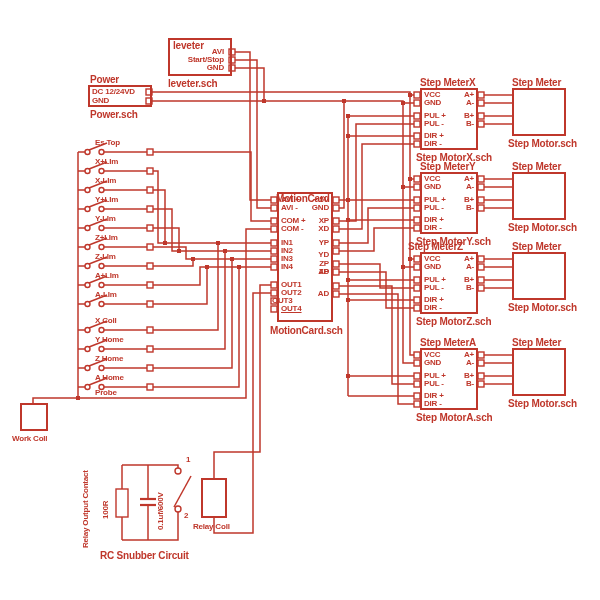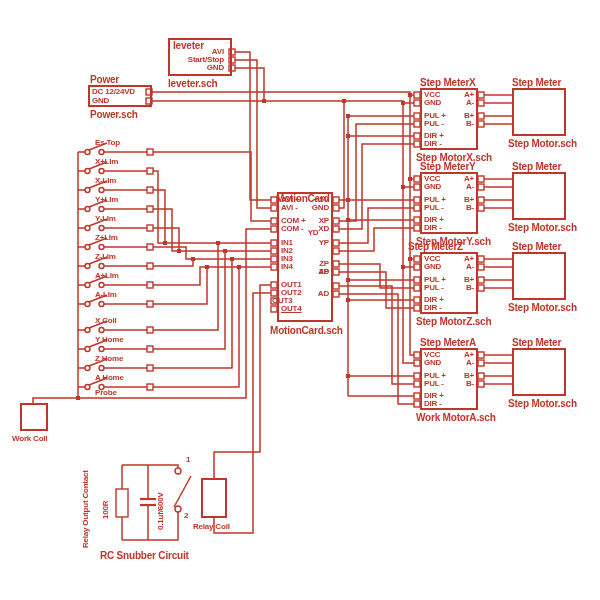--- a/index.html
+++ b/index.html
@@ -353,21 +353,21 @@
 <div class="t t8" style="left:281px;top:263px;">IN4</div>
 <div class="t t8" style="left:281px;top:281px;">OUT1</div>
 <div class="t t8" style="left:281px;top:289px;">OUT2</div>
 <div class="t t8" style="left:272px;top:297px;text-align:right;">OUT3</div>
 <div class="t t8" style="left:281px;top:305px;text-decoration:underline;">OUT4</div>
 <div class="t t8 tr" style="left:297px;width:32px;top:196px;">+ 5V</div>
 <div class="t t8 tr" style="left:297px;width:32px;top:204px;">GND</div>
 <div class="t t8 tr" style="left:297px;width:32px;top:217px;">XP</div>
 <div class="t t8 tr" style="left:297px;width:32px;top:225px;">XD</div>
 <div class="t t8 tr" style="left:297px;width:32px;top:239px;">YP</div>
-<div class="t t8 tr" style="left:297px;width:32px;top:229px;text-align:center;">YD</div>
+<div class="t t8 tr" style="left:297px;width:32px;top:251px;">YD</div>
 <div class="t t8 tr" style="left:297px;width:32px;top:260px;">ZP</div>
 <div class="t t8 tr" style="left:297px;width:32px;top:268px;">ZD</div>
 <div class="t t8 tr" style="left:297px;width:32px;top:268px;">AP</div>
 <div class="t t8 tr" style="left:297px;width:32px;top:290px;">AD</div>
 
 <div class="t t9" style="left:420px;top:78px;">Step MeterX</div>
 <div class="t t9" style="left:416px;top:153px;">Step MotorX.sch</div>
 <div class="t t8" style="left:424px;top:91px;">VCC</div>
 <div class="t t8" style="left:424px;top:99px;">GND</div>
 <div class="t t8" style="left:424px;top:112px;">PUL +</div>
@@ -405,21 +405,21 @@
 <div class="t t8" style="left:424px;top:296px;">DIR +</div>
 <div class="t t8" style="left:424px;top:304px;">DIR -</div>
 <div class="t t8 tr" style="left:448px;width:26px;top:255px;">A+</div>
 <div class="t t8 tr" style="left:448px;width:26px;top:263px;">A-</div>
 <div class="t t8 tr" style="left:448px;width:26px;top:276px;">B+</div>
 <div class="t t8 tr" style="left:448px;width:26px;top:284px;">B-</div>
 <div class="t t9" style="left:512px;top:242px;">Step Meter</div>
 <div class="t t9" style="left:508px;top:303px;">Step Motor.sch</div>
 
 <div class="t t9" style="left:420px;top:338px;">Step MeterA</div>
-<div class="t t9" style="left:416px;top:413px;">Work MotorA.sch</div>
+<div class="t t9" style="left:416px;top:413px;">Step MotorA.sch</div>
 <div class="t t8" style="left:424px;top:351px;">VCC</div>
 <div class="t t8" style="left:424px;top:359px;">GND</div>
 <div class="t t8" style="left:424px;top:372px;">PUL +</div>
 <div class="t t8" style="left:424px;top:380px;">PUL -</div>
 <div class="t t8" style="left:424px;top:392px;">DIR +</div>
 <div class="t t8" style="left:424px;top:400px;">DIR -</div>
 <div class="t t8 tr" style="left:448px;width:26px;top:351px;">A+</div>
 <div class="t t8 tr" style="left:448px;width:26px;top:359px;">A-</div>
 <div class="t t8 tr" style="left:448px;width:26px;top:372px;">B+</div>
 <div class="t t8 tr" style="left:448px;width:26px;top:380px;">B-</div>

